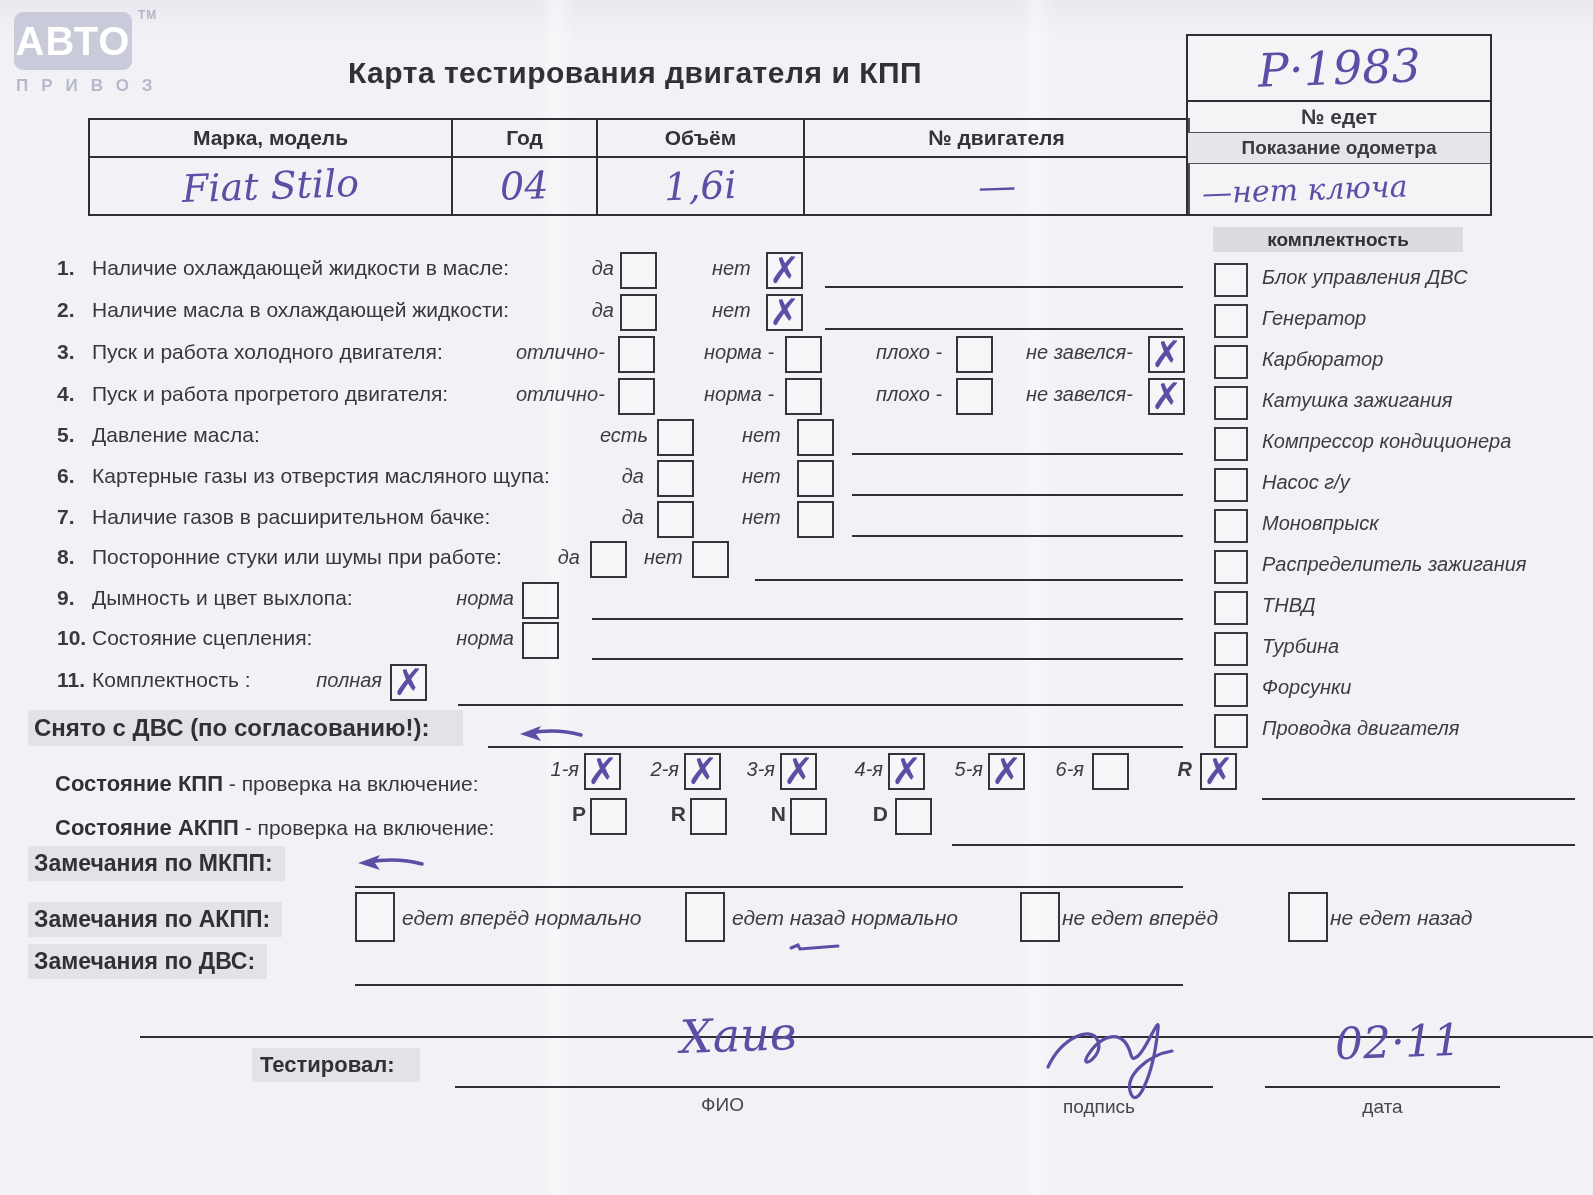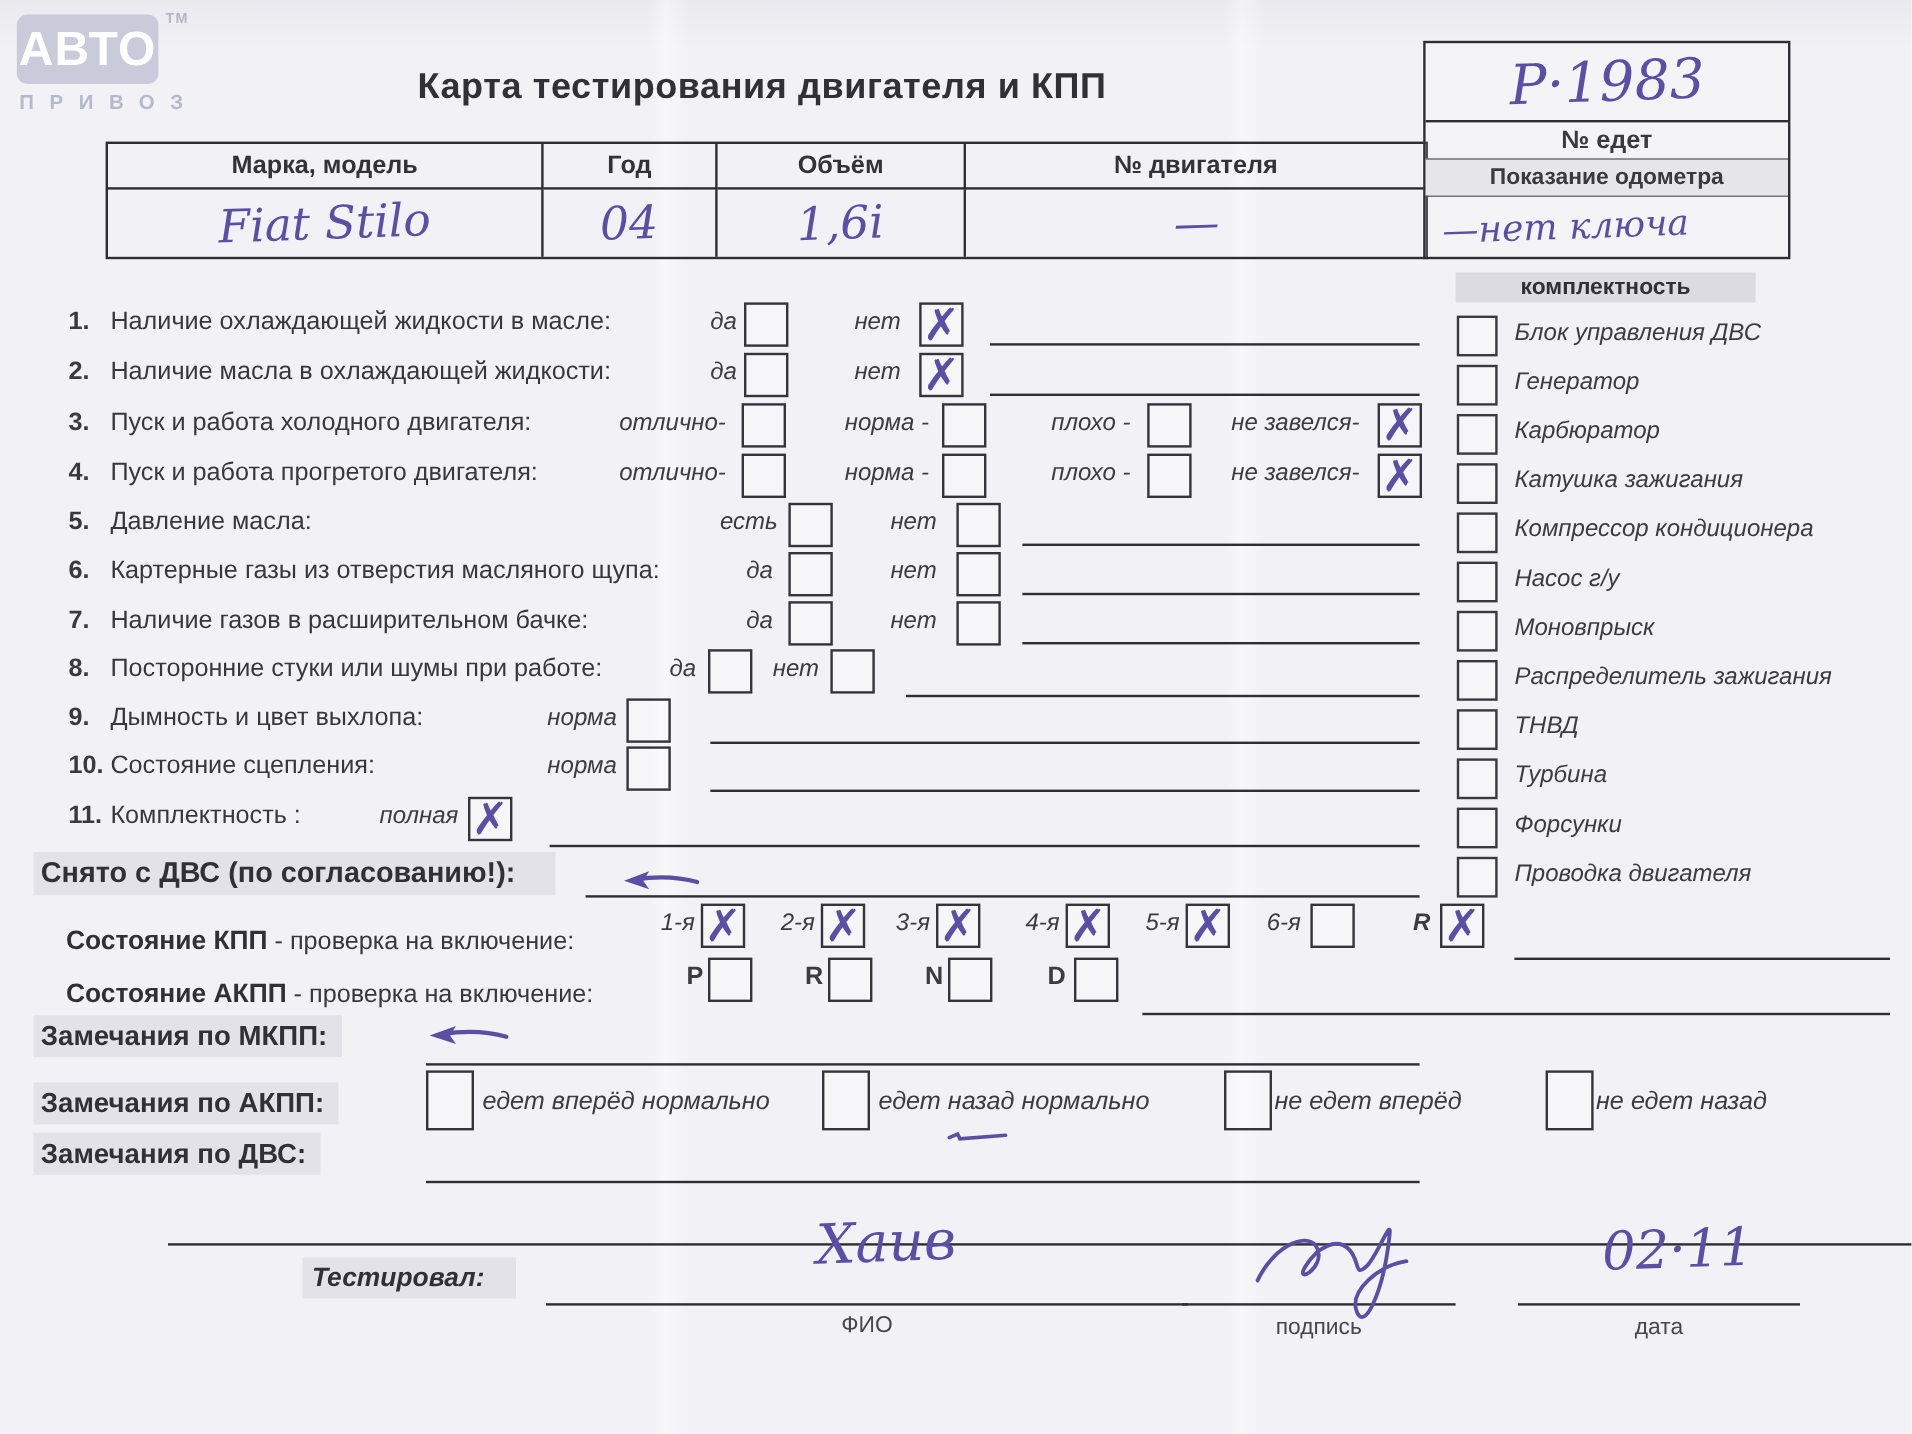--- a/index.html
+++ b/index.html
@@ -59,21 +59,21 @@
   .snato-label{position:absolute; left:28px; top:0; font-size:24px; font-weight:bold; color:#313036; padding:4px 34px 4px 6px;}
   .sec-label{position:absolute; left:55px; top:2px; font-size:21px; color:#38373d;margin-top:13px;}
   .sec-label b{font-size:22px; color:#313036;}
   .glab{position:absolute; font-style:italic; font-size:20px; top:2px; color:#3c3b41;}
   .glab.bold{font-weight:bold; font-style:normal; font-size:21px;}
   .rem-label{position:absolute; left:28px; font-size:23px; font-weight:bold; color:#313036; padding:4px 12px 4px 6px;}
   .bigcb{position:absolute; top:0; width:36px; height:46px; border:2px solid #35343a; background:rgba(255,255,255,.3);}
   .remopt{position:absolute; top:14px; font-style:italic; font-size:21px; color:#3c3b41;}
   
   .ftr-label{position:absolute; font-size:19px; color:#47464c;}
-  .test-label{position:absolute; left:252px; top:1048px; font-size:22px; font-weight:bold; font-style:italic; padding:4px 26px 4px 8px; color:#313036;}
+  .test-label{position:absolute; left:252px; top:1048px; font-size:22px; font-weight:bold; padding:4px 26px 4px 8px; color:#313036;}
   .arr{position:absolute;}
 </style>
 </head>
 <body>
 
 <div class="page">
 
   <div class="logo-box">АВТО</div>
   <div class="logo-tm">ТМ</div>
   <div class="logo-sub">ПРИВОЗ</div>

